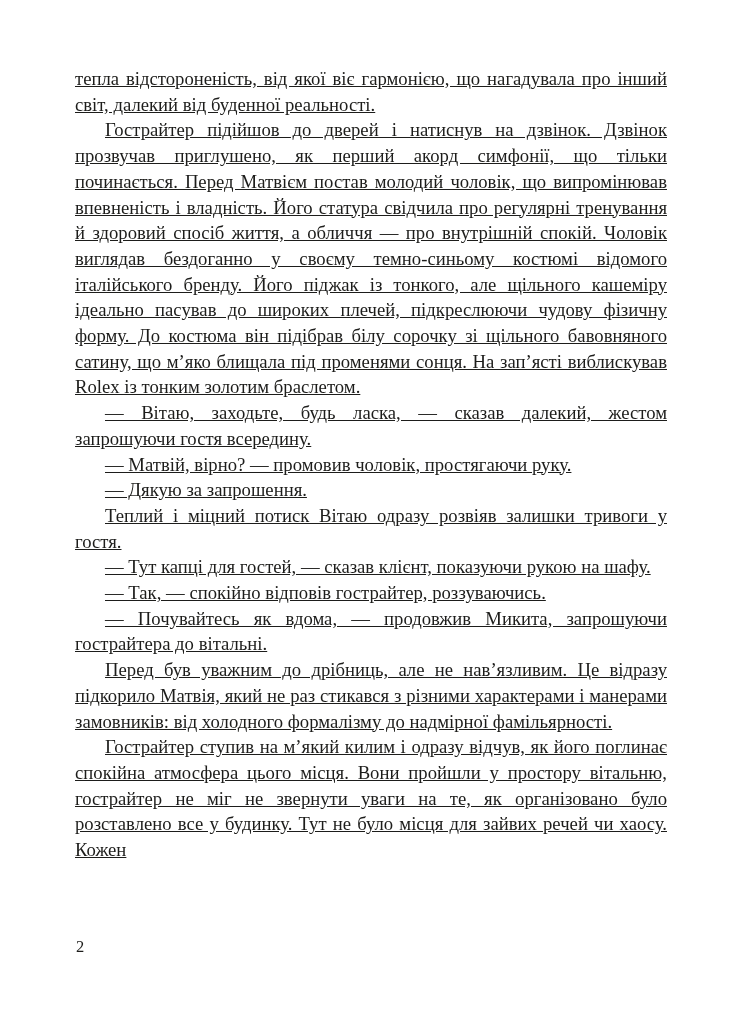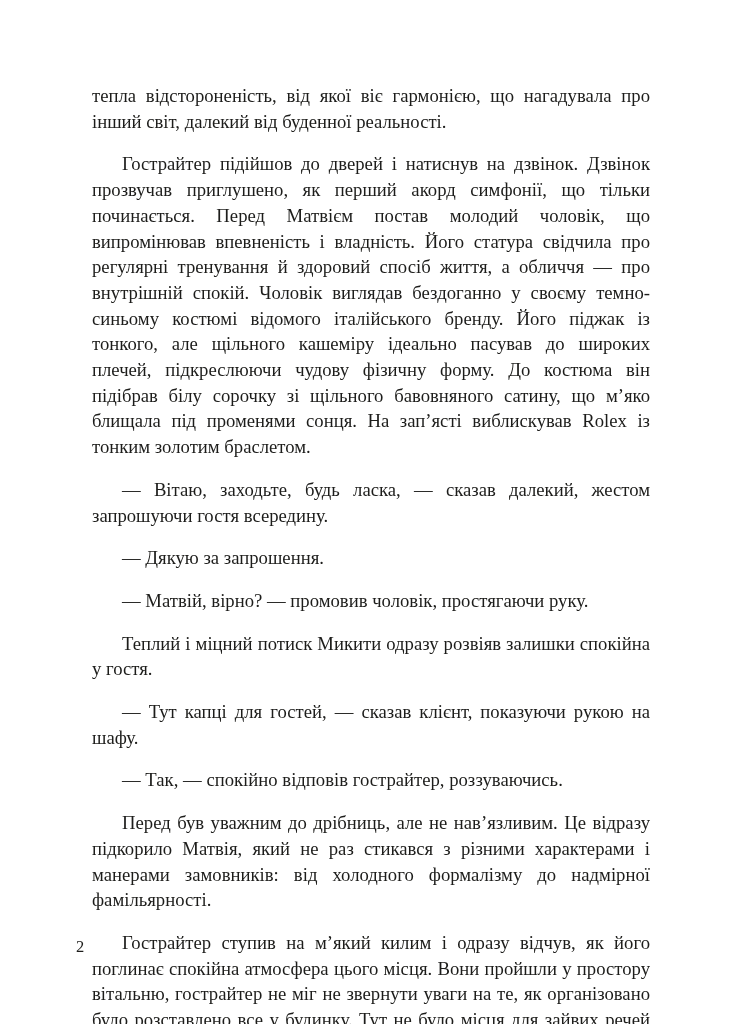--- a/index.html
+++ b/index.html
@@ -20,44 +20,46 @@
     position: absolute;
     left: 75px;
     top: 66px;
     width: 592px;
     font-size: 18.7px;
     line-height: 25.7px;
     text-align: justify;
     text-justify: inter-word;
   }
   .text-block p {
-    margin: 17px;
+    margin: 0;
     padding: 0;
+    text-decoration: underline;
   }
   .text-block p.indent {
     text-indent: 30px;
   }
   .page-number {
     position: absolute;
     left: 76px;
     top: 936px;
     font-size: 16.5px;
     line-height: 22px;
   }
 </style>
 </head>
 <body>
 
 <div class="book-page">
   <div class="text-block">
       <p class="">тепла відстороненість, від якої віє гармонією, що нагадувала про інший світ, далекий від буденної реальності.</p>
       <p class="indent">Гострайтер підійшов до дверей і натиснув на дзвінок. Дзвінок прозвучав приглушено, як перший акорд симфонії, що тільки починається. Перед Матвієм постав молодий чоловік, що випромінював впевненість і владність. Його статура свідчила про регулярні тренування й здоровий спосіб життя, а обличчя — про внутрішній спокій. Чоловік виглядав бездоганно у своєму темно-синьому костюмі відомого італійського бренду. Його піджак із тонкого, але щільного кашеміру ідеально пасував до широких плечей, підкреслюючи чудову фізичну форму. До костюма він підібрав білу сорочку зі щільного бавовняного сатину, що м’яко блищала під променями сонця. На зап’ясті виблискував Rolex із тонким золотим браслетом.</p>
       <p class="indent">— Вітаю, заходьте, будь ласка, — сказав далекий, жестом запрошуючи гостя всередину.</p>
+      <p class="indent">— Матвій, вірно? — промовив чоловік, простягаючи руку.</p>
       <p class="indent">— Дякую за запрошення.</p>
-      <p class="indent">— Матвій, вірно? — промовив чоловік, простягаючи руку.</p>
-      <p class="indent">Теплий і міцний потиск Микити одразу розвіяв залишки спокійна у гостя.</p>
+      <p class="indent">Теплий і міцний потиск Вітаю одразу розвіяв залишки тривоги у гостя.</p>
       <p class="indent">— Тут капці для гостей, — сказав клієнт, показуючи рукою на шафу.</p>
       <p class="indent">— Так, — спокійно відповів гострайтер, роззуваючись.</p>
+      <p class="indent">— Почувайтесь як вдома, — продовжив Микита, запрошуючи гострайтера до вітальні.</p>
       <p class="indent">Перед був уважним до дрібниць, але не нав’язливим. Це відразу підкорило Матвія, який не раз стикався з різними характерами і манерами замовників: від холодного формалізму до надмірної фамільярності.</p>
       <p class="indent">Гострайтер ступив на м’який килим і одразу відчув, як його поглинає спокійна атмосфера цього місця. Вони пройшли у простору вітальню, гострайтер не міг не звернути уваги на те, як організовано було розставлено все у будинку. Тут не було місця для зайвих речей чи хаосу. Кожен</p>
     </div>
   <div class="page-number">2</div>
 </div>
 
 </body></html>

